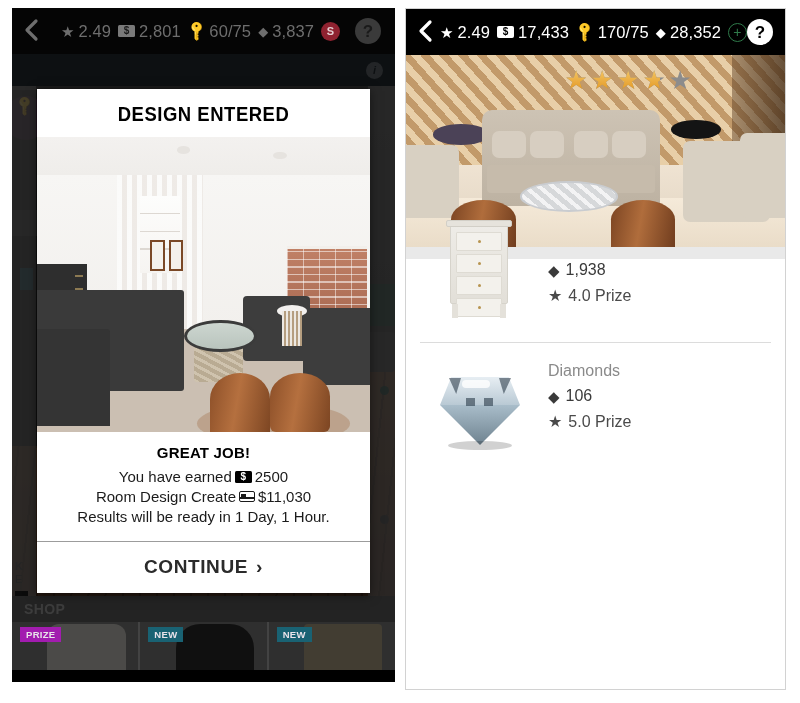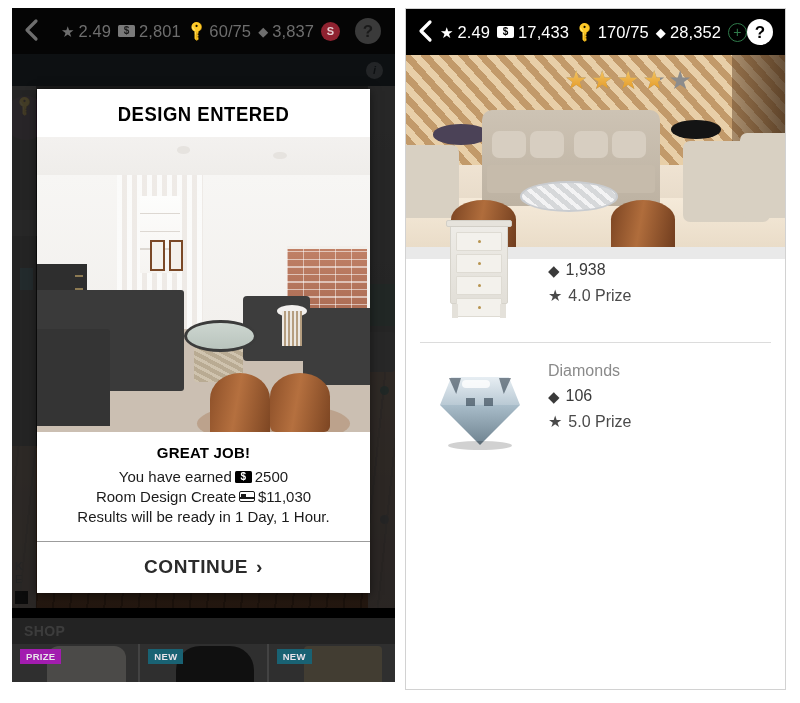--- a/index.html
+++ b/index.html
@@ -122,21 +122,21 @@
   .bg-sidetext span.sub { font-weight:normal; color:#4a4a4a; }
   .bg-swatch {
     position:absolute; left:3px; bottom:78px; width:13px; height:13px; background:#171717;
   }
   .bg-rchip {
     position:absolute; right:6px; width:9px; height:9px; border-radius:50%;
     background:#0f3a30;
   }
 
   
-  .shop-strip { position:absolute; left:0; right:0; bottom:0; height:64px; }
+  .shop-strip { position:absolute; left:0; right:0; bottom:0; height:86px; }
   .shop-hdr {
     height:26px; background:#4a4a4a; color:#7e7e7e;
     display:flex; align-items:center; padding-left:12px;
     font-size:14px; font-weight:bold; letter-spacing:.4px;
   }
   .shop-items { display:flex; height:48px; }
   .shop-cell {
     flex:1 1 0; position:relative; background:#636363;
     border-right:2px solid #8d8d8d; overflow:hidden;
   }

